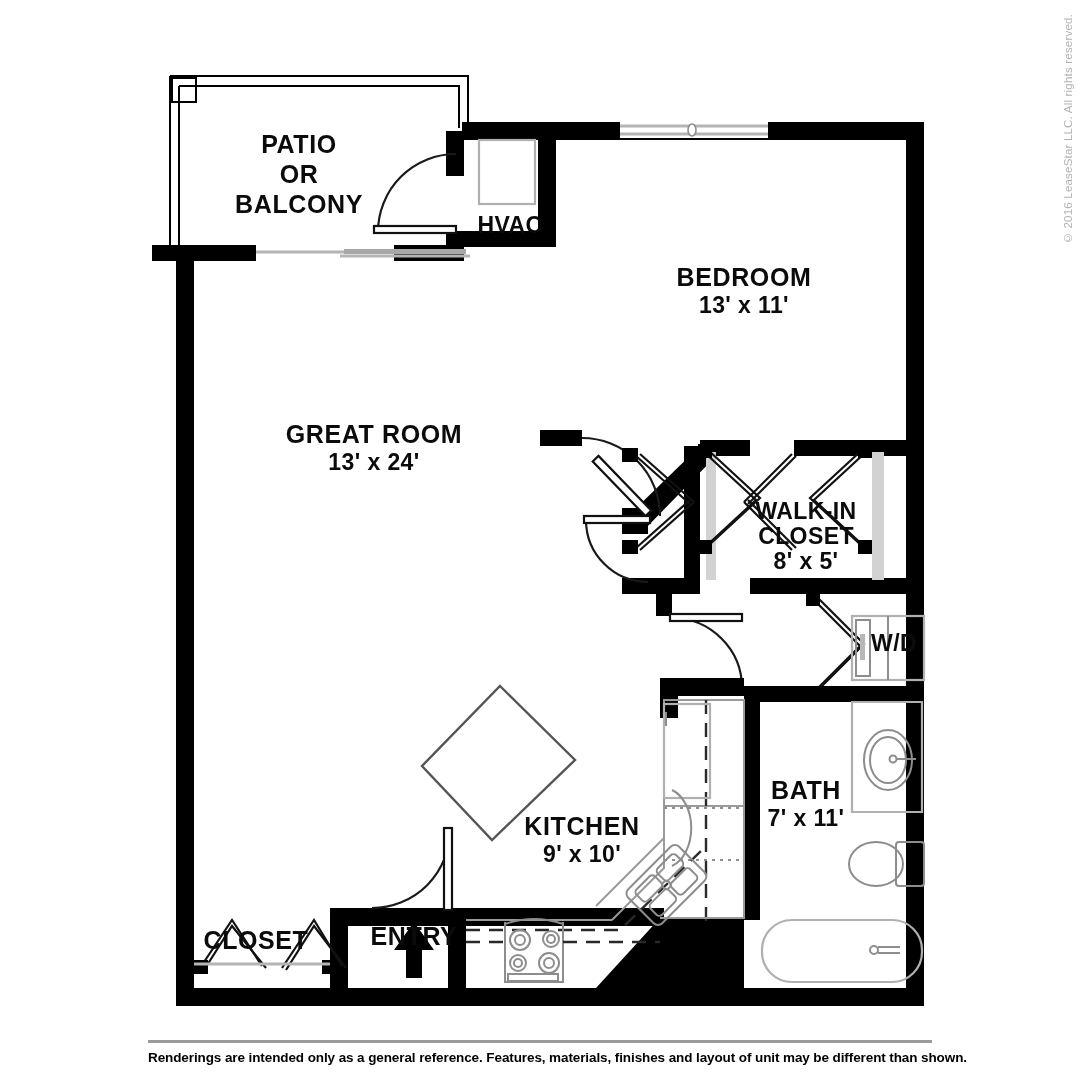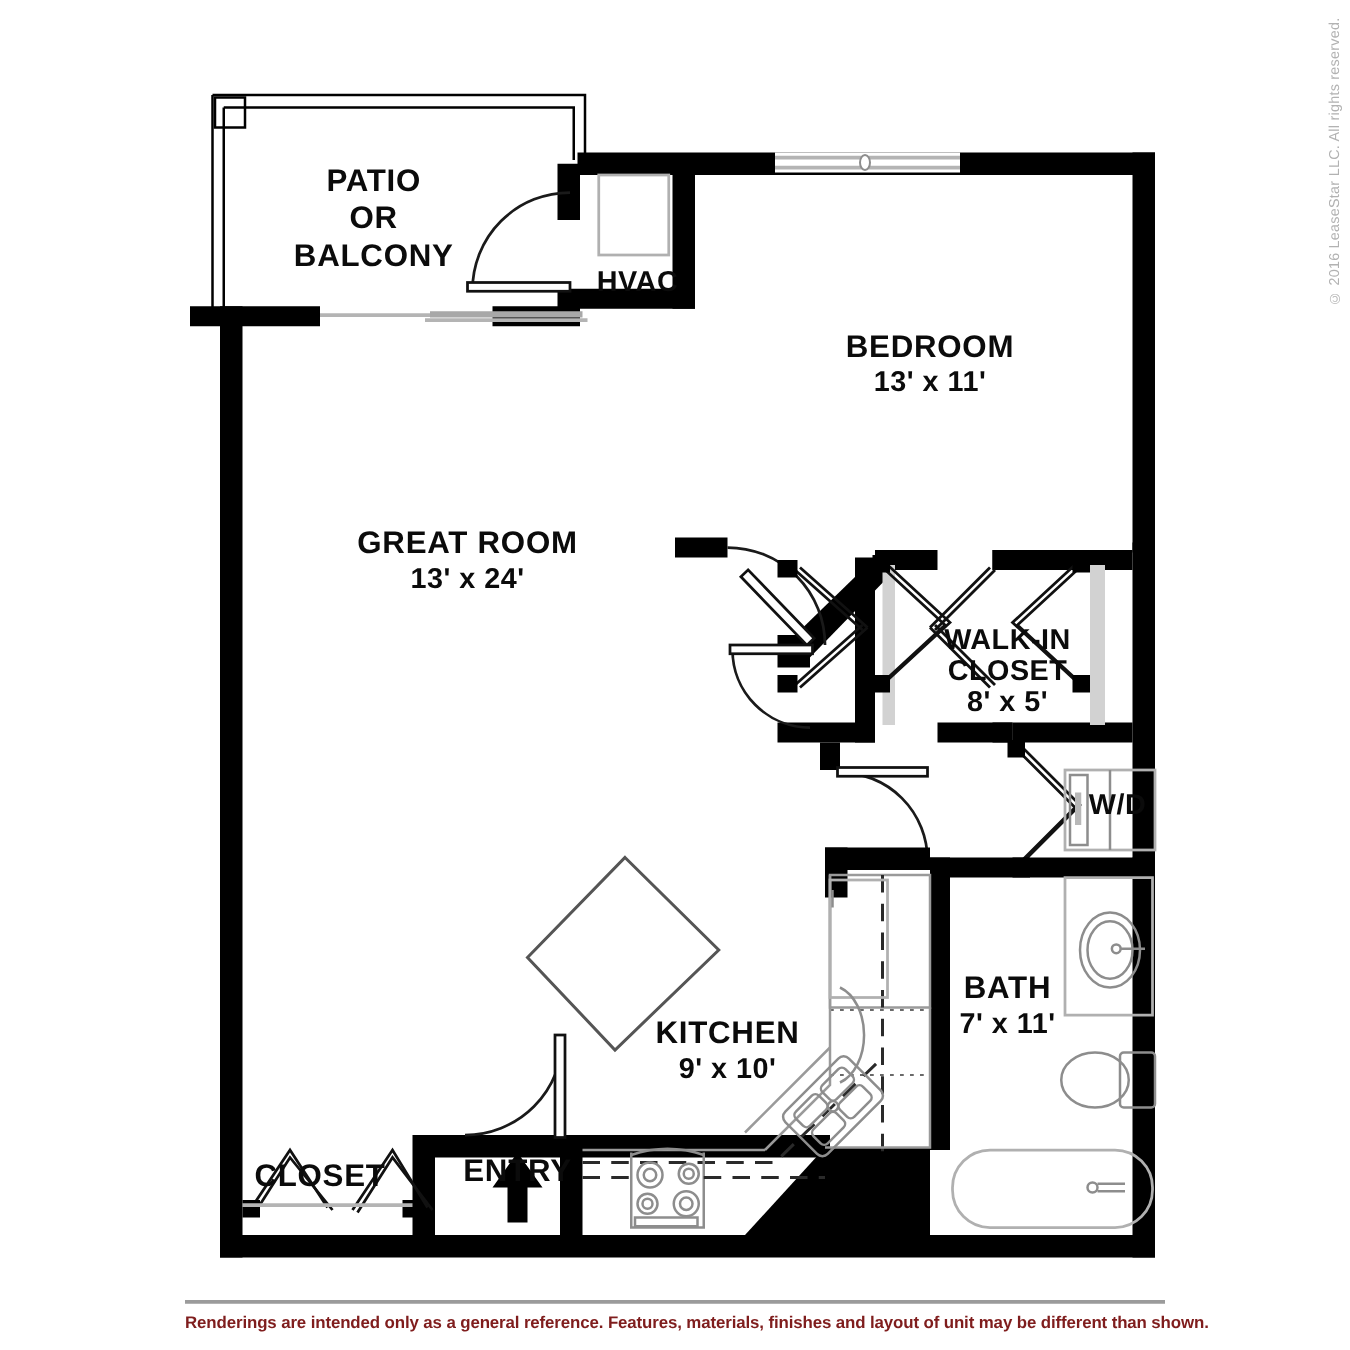--- a/index.html
+++ b/index.html
@@ -65,21 +65,21 @@
   }
   .footer-note {
     position: absolute;
     left: 148px;
     top: 18px;
     width: 784px;
     text-align: center;
     font-family: "Liberation Sans", sans-serif;
     font-size: 13.5px;
     font-weight: bold;
-    color: #7f1d1d;
+    color: #000000;
     letter-spacing: -0.1px;
     white-space: nowrap;
   }
   #copyright {
     position: absolute;
     right: 6px;
     top: 14px;
     font-family: "Liberation Sans", sans-serif;
     font-size: 11.5px;
     color: #b2b2b2;

